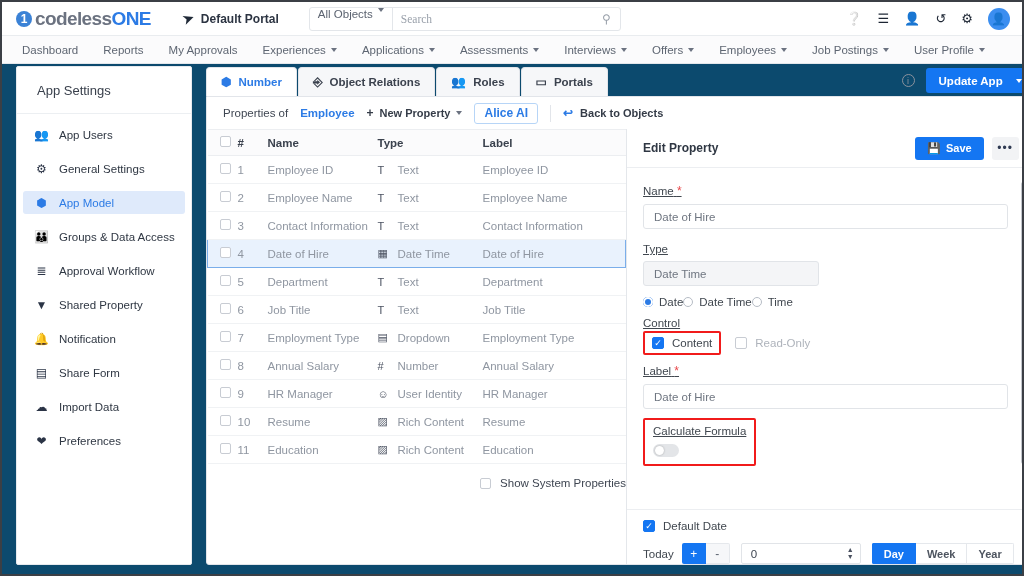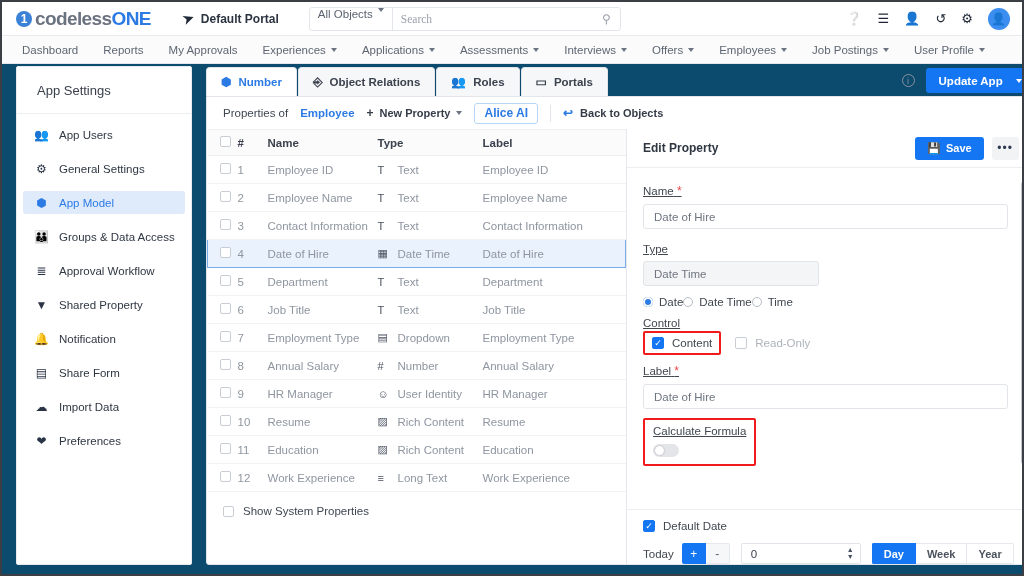--- a/index.html
+++ b/index.html
@@ -179,21 +179,21 @@
     border-radius: 2px; display: inline-block; background: #fff;
   }
   .typecell { display: flex; align-items: center; gap: 7px; }
   .typeico { color: #4a5160; font-size: 11px; width: 13px; }
   tr.selected td { background: #e9f2fd; border-top: 1px solid #7aaeea; border-bottom: 1px solid #7aaeea; color: #8f96a1; }
   tr.selected td:first-child { border-left: 1px solid #7aaeea; }
   tr.selected td:last-child { border-right: 1px solid #7aaeea; }
 
   .showsys {
     display: flex; align-items: center; gap: 9px;
-    font-size: 11.5px; color: #3f4652; padding: 13px 0 0 16px;
+    font-size: 11.5px; color: #3f4652; padding: 13px 0 0 16px; justify-content: flex-end;
   }
 
   
   .right-pane { flex: 1; display: flex; flex-direction: column; position: relative; background: #fff; }
   .rp-head {
     height: 39px; display: flex; align-items: center;
     padding: 0 11px 0 16px; border-bottom: 1px solid #eceef1;
   }
   .rp-title { font-size: 12px; font-weight: bold; color: #2f3743; }
   .rp-actions { margin-left: auto; display: flex; align-items: center; gap: 8px; }
@@ -590,32 +590,20 @@
                     <td class="c-chk"><span class="chk"></span></td>
                     <td class="c-num">11</td>
                     <td class="c-name">Education</td>
                     <td class="c-type">
                         <div class="typecell">
                           <span class="typeico">▨</span>
                           <span>Rich Content</span>
                         </div>
                       </td>
                     <td>Education</td>
-                  </tr>
-                  <tr>
-                    <td class="c-chk"><span class="chk"></span></td>
-                    <td class="c-num">12</td>
-                    <td class="c-name">Work Experience</td>
-                    <td class="c-type">
-                        <div class="typecell">
-                          <span class="typeico">≡</span>
-                          <span>Long Text</span>
-                        </div>
-                      </td>
-                    <td>Work Experience</td>
                   </tr>
                 </tbody>
               </table>
               <div class="showsys">
                 <span class="chk"></span>
                 <span>Show System Properties</span>
               </div>
             </div>
 
             <div class="right-pane">

